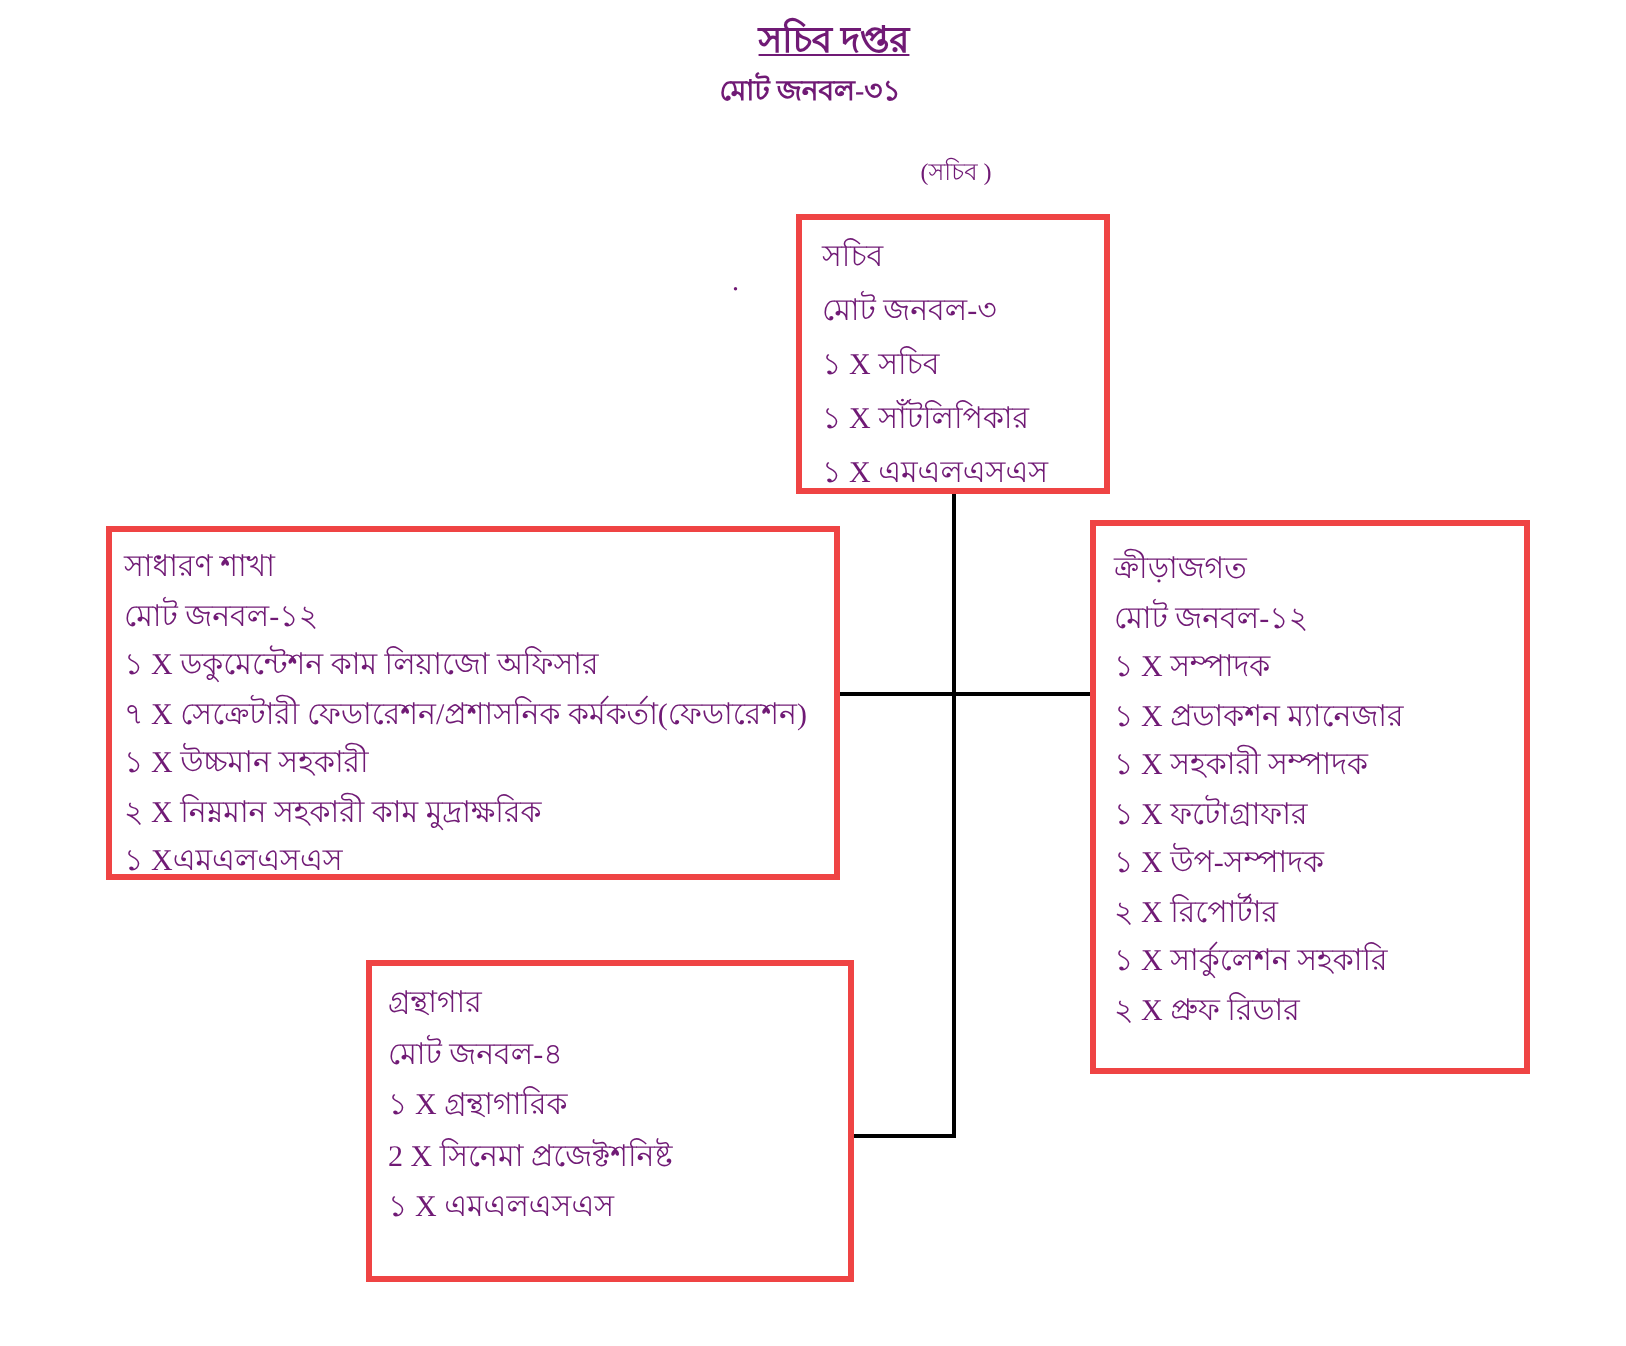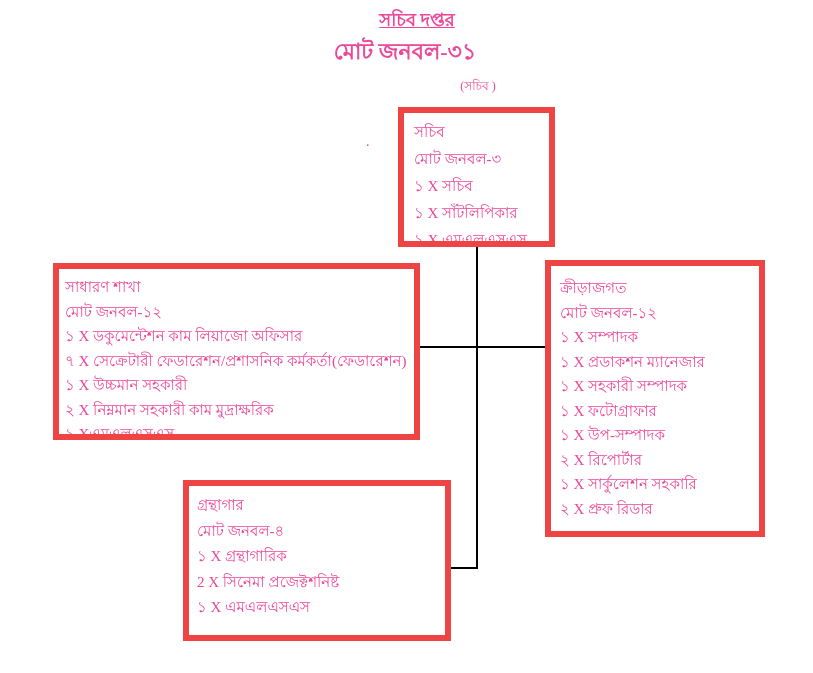--- a/index.html
+++ b/index.html
@@ -6,56 +6,56 @@
     margin: 0;
     padding: 0;
     background: #ffffff;
   }
   #canvas {
     position: relative;
     width: 813px;
     height: 673px;
     background: #ffffff;
     font-family: "Liberation Serif", "DejaVu Serif", serif;
-    color: #ec4899;
+    color: #701a75;
     overflow: hidden;
   }
   .centered {
     position: absolute;
     transform: translateX(-50%);
     white-space: nowrap;
   }
   .page-title {
     top: 6px;
     left: 417px;
     font-size: 18px;
     font-weight: bold;
     text-decoration: underline;
   }
   .page-subtitle {
     top: 34px;
     left: 405px;
-    font-size: 22px;
+    font-size: 14px;
     font-weight: bold;
   }
   .secretary-caption {
     top: 77px;
     left: 478px;
     font-size: 12px;
     font-weight: normal;
   }
   .stray-dot {
     position: absolute;
     left: 366px;
     top: 134px;
     font-size: 14px;
   }
   .box {
     position: absolute;
-    border: 6px solid #ef4444;
+    border: 3px solid #ef4444;
     background: #ffffff;
     box-sizing: border-box;
     font-size: 15px;
     white-space: nowrap;
     overflow: hidden;
   }
   .box .line { display: block; }
   #box-secretary {
     left: 398px; top: 107px; width: 157px; height: 140px;
     padding: 6px 4px 0 10px;
@@ -65,21 +65,21 @@
     left: 53px; top: 263px; width: 367px; height: 177px;
     padding: 6px 2px 0 6px;
   }
   #box-general .line { line-height: 24.5px; }
   #box-sports {
     left: 545px; top: 260px; width: 220px; height: 277px;
     padding: 10px 2px 0 9px;
   }
   #box-sports .line { line-height: 24.5px; }
   #box-library {
-    left: 183px; top: 480px; width: 268px; height: 161px;
+    left: 183px; top: 480px; width: 244px; height: 161px;
     padding: 7px 2px 0 8px;
   }
   #box-library .line { line-height: 25.5px; }
   .connector {
     position: absolute;
     background: #000000;
   }
   #connector-vertical   { left: 476px; top: 246px; width: 2px;   height: 323px; }
   #connector-main       { left: 420px; top: 346px; width: 125px; height: 2px;  }
   #connector-library    { left: 418px; top: 567px; width: 58px;  height: 2px;  }

